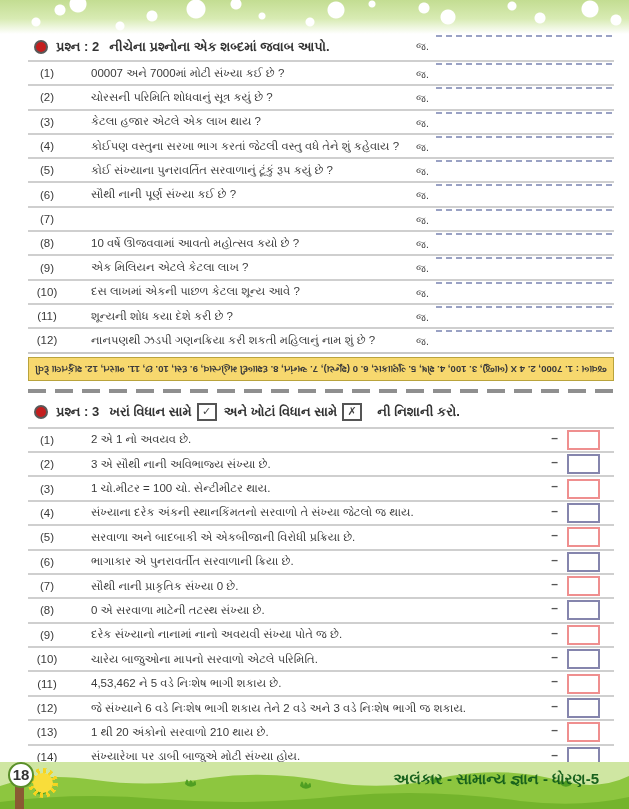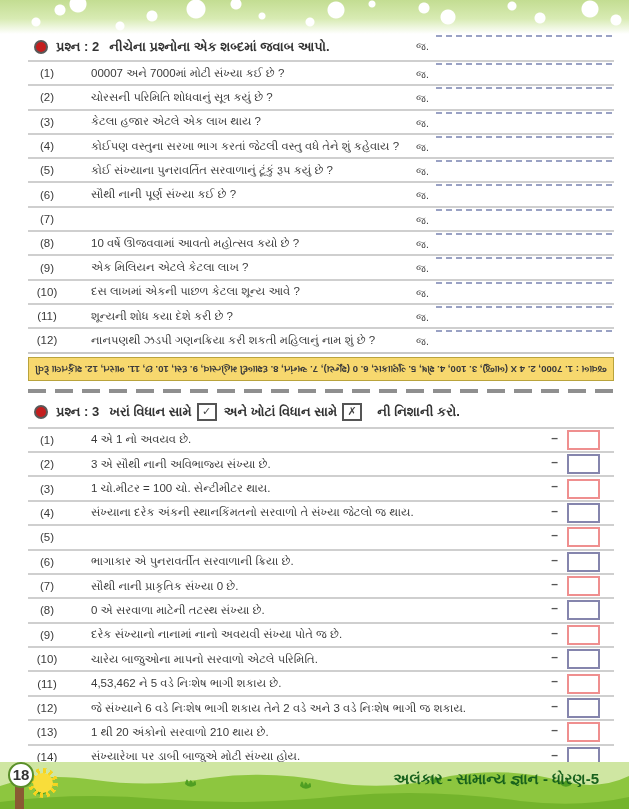--- a/index.html
+++ b/index.html
@@ -226,21 +226,21 @@
     <span class="sec-title">ખરાં વિધાન સામે</span>
     <span class="hbox">✓</span>
     <span class="sec-title" style="margin-left:2px;">અને ખોટાં વિધાન સામે</span>
     <span class="hbox">✗</span>
     <span class="sec-title" style="margin-left:10px;">ની નિશાની કરો.</span>
   </div>
 
   <div class="q3-rows">
       <div class="q3-row">
         <span class="qnum">(1)</span>
-        <span class="qtext">4 એ 1 નો અવયવ છે.</span>
+        <span class="qtext">2 એ 1 નો અવયવ છે.</span>
         <span class="tf-dash">–</span>
         <span class="tf-box red"></span>
       </div>
       <div class="q3-row">
         <span class="qnum">(2)</span>
         <span class="qtext">3 એ સૌથી નાની અવિભાજ્ય સંખ્યા છે.</span>
         <span class="tf-dash">–</span>
         <span class="tf-box blue"></span>
       </div>
       <div class="q3-row">
@@ -250,20 +250,21 @@
         <span class="tf-box red"></span>
       </div>
       <div class="q3-row">
         <span class="qnum">(4)</span>
         <span class="qtext">સંખ્યાના દરેક અંકની સ્થાનકિંમતનો સરવાળો તે સંખ્યા જેટલો જ થાય.</span>
         <span class="tf-dash">–</span>
         <span class="tf-box blue"></span>
       </div>
       <div class="q3-row">
         <span class="qnum">(5)</span>
+        <span class="qtext">સરવાળા અને બાદબાકી એ એકબીજાની વિરોધી પ્રક્રિયા છે.</span>
         <span class="tf-dash">–</span>
         <span class="tf-box red"></span>
       </div>
       <div class="q3-row">
         <span class="qnum">(6)</span>
         <span class="qtext">ભાગાકાર એ પુનરાવર્તીત સરવાળાની ક્રિયા છે.</span>
         <span class="tf-dash">–</span>
         <span class="tf-box blue"></span>
       </div>
       <div class="q3-row">

